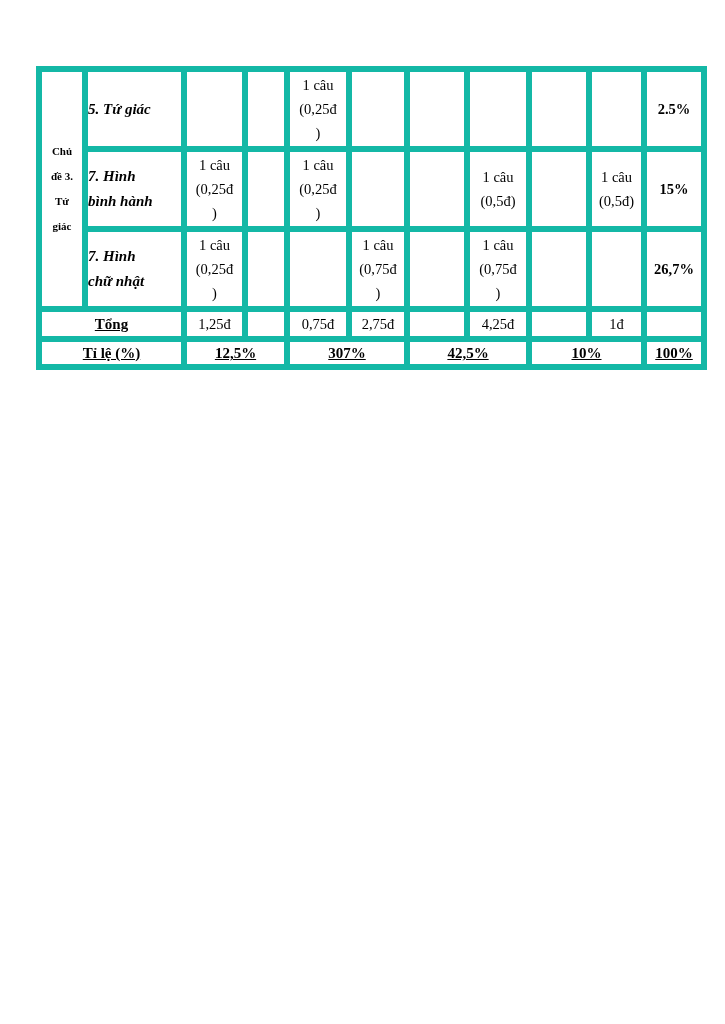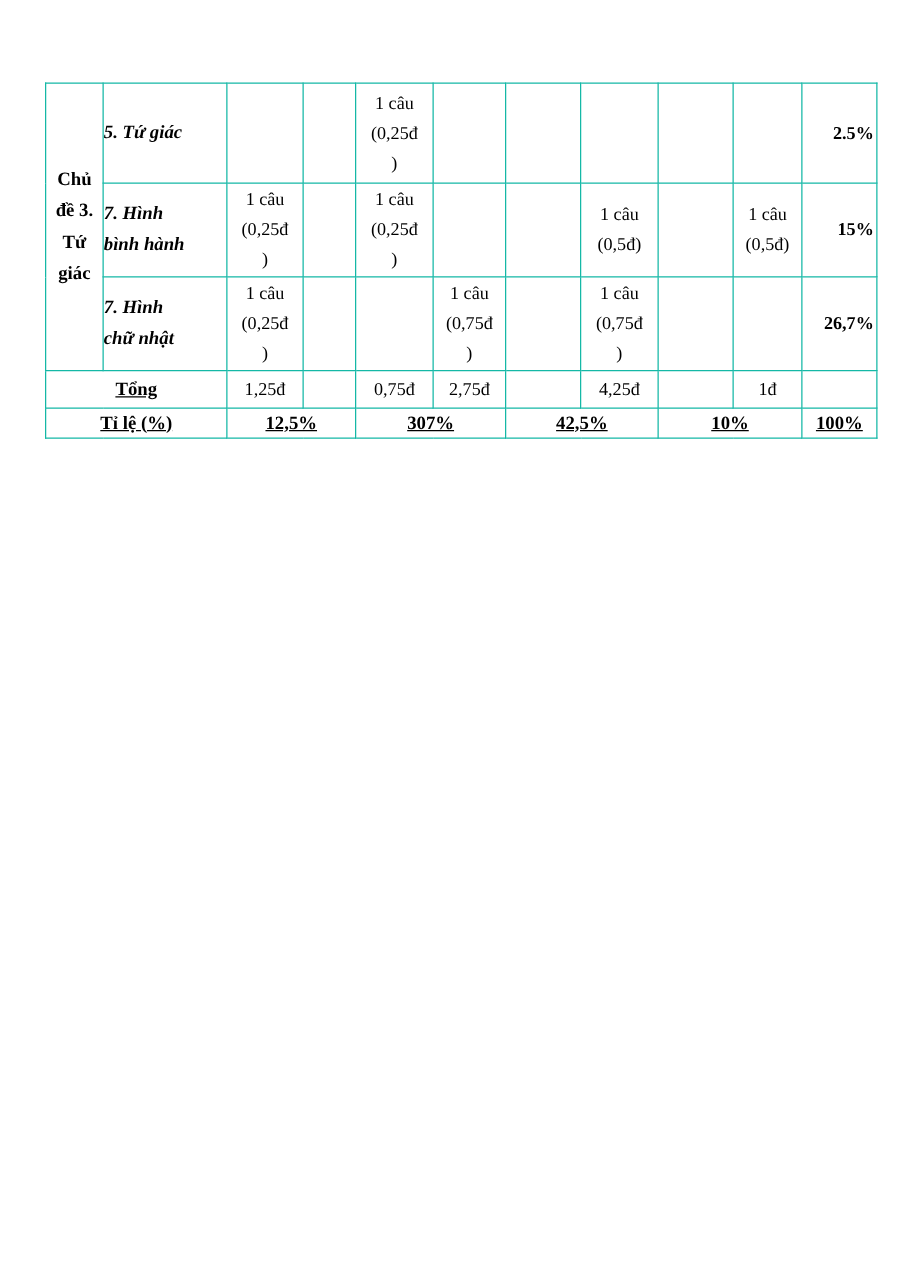--- a/index.html
+++ b/index.html
@@ -17,45 +17,44 @@
     color: #000000;
   }
   table.matrix {
     position: absolute;
     left: 36px;
     top: 66px;
     border-collapse: collapse;
     table-layout: fixed;
   }
   .matrix td {
-    border: 1px solid #14b8a6;
+    border: 6px solid #14b8a6;
     text-align: center;
     vertical-align: middle;
     white-space: pre-line;
     font-size: 14.5px;
     line-height: 24px;
     padding: 1px 2px;
     overflow: hidden;
   }
   .matrix td.topic {
     font-weight: bold;
-    font-size: 15px;
+    font-size: 11px;
     line-height: 25px;
   }
   .matrix td.lbl {
     text-align: left;
     padding-left: 0;
     font-weight: bold;
     font-style: italic;
     font-size: 15px;
     line-height: 25px;
   }
   .matrix td.pct {
     font-weight: bold;
-    text-align: right;
   }
   .matrix td.hdr {
     font-weight: bold;
     font-size: 15px;
     text-decoration: underline;
   }
   tr.r1 { height: 80px; }
   tr.r2 { height: 75px; }
   tr.r3 { height: 73px; }
   tr.r-total { height: 30px; }

